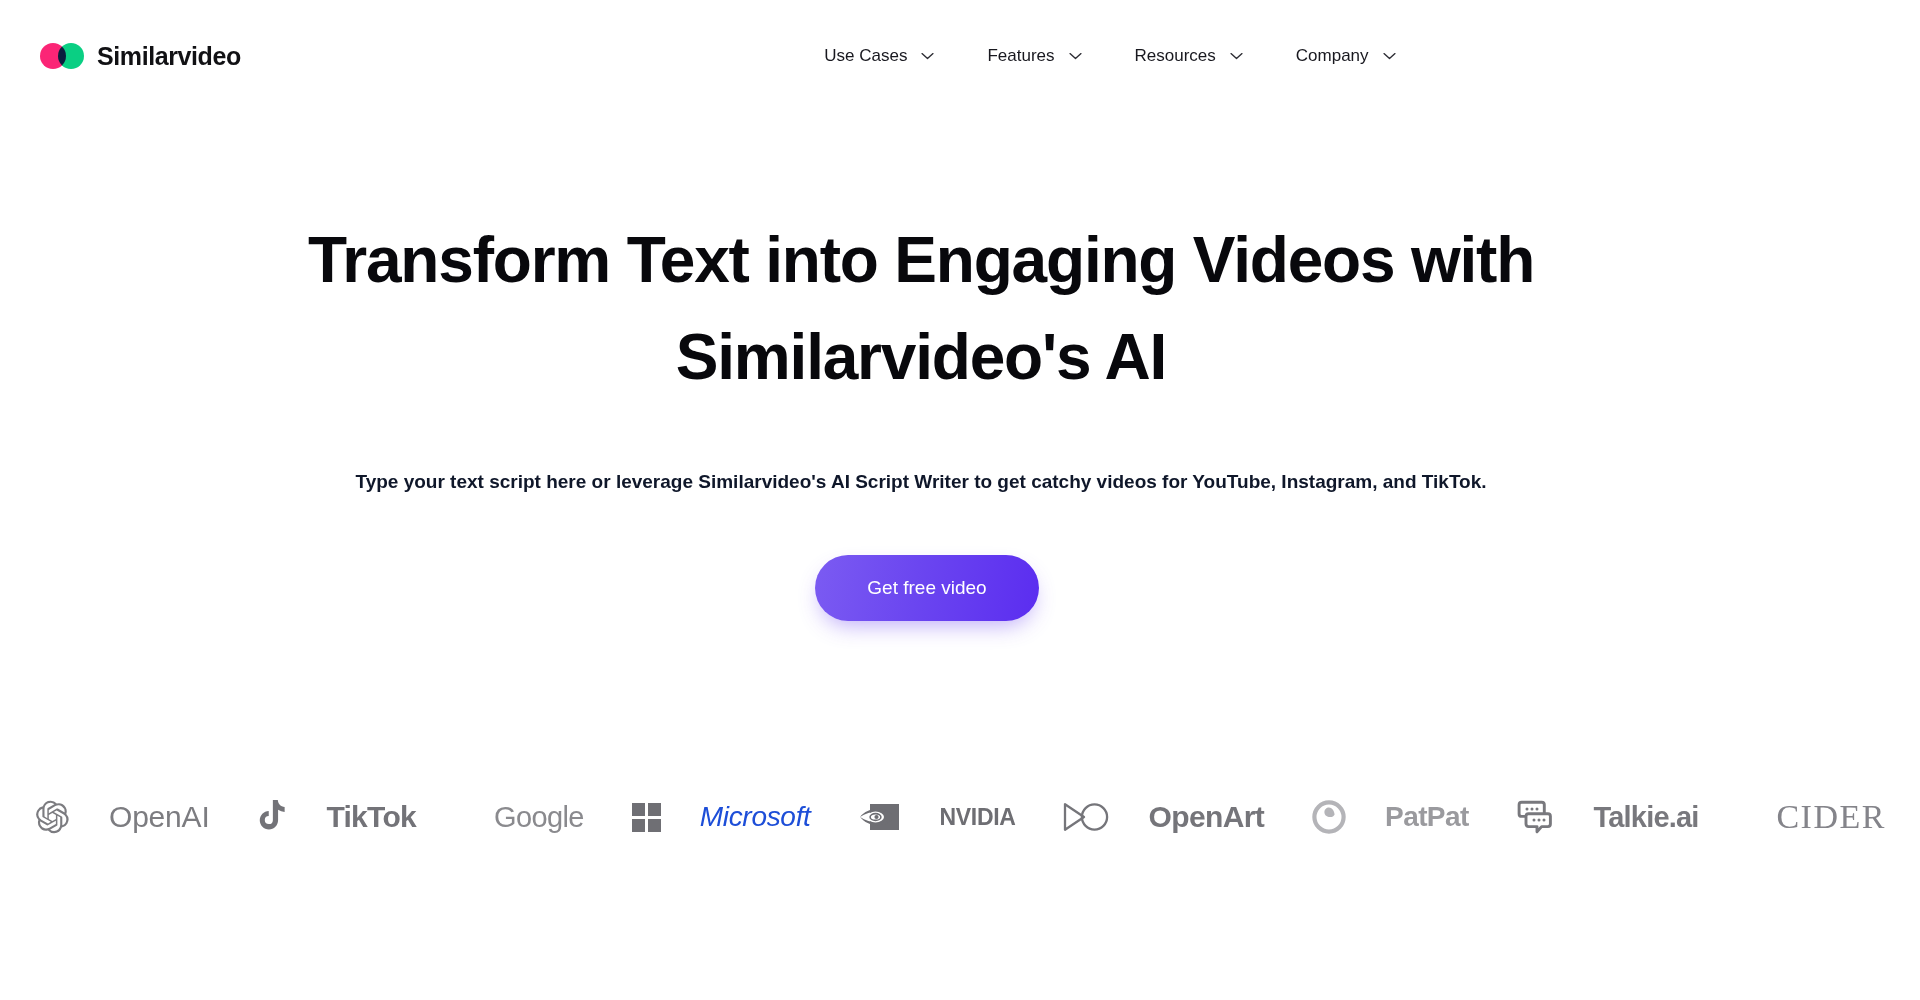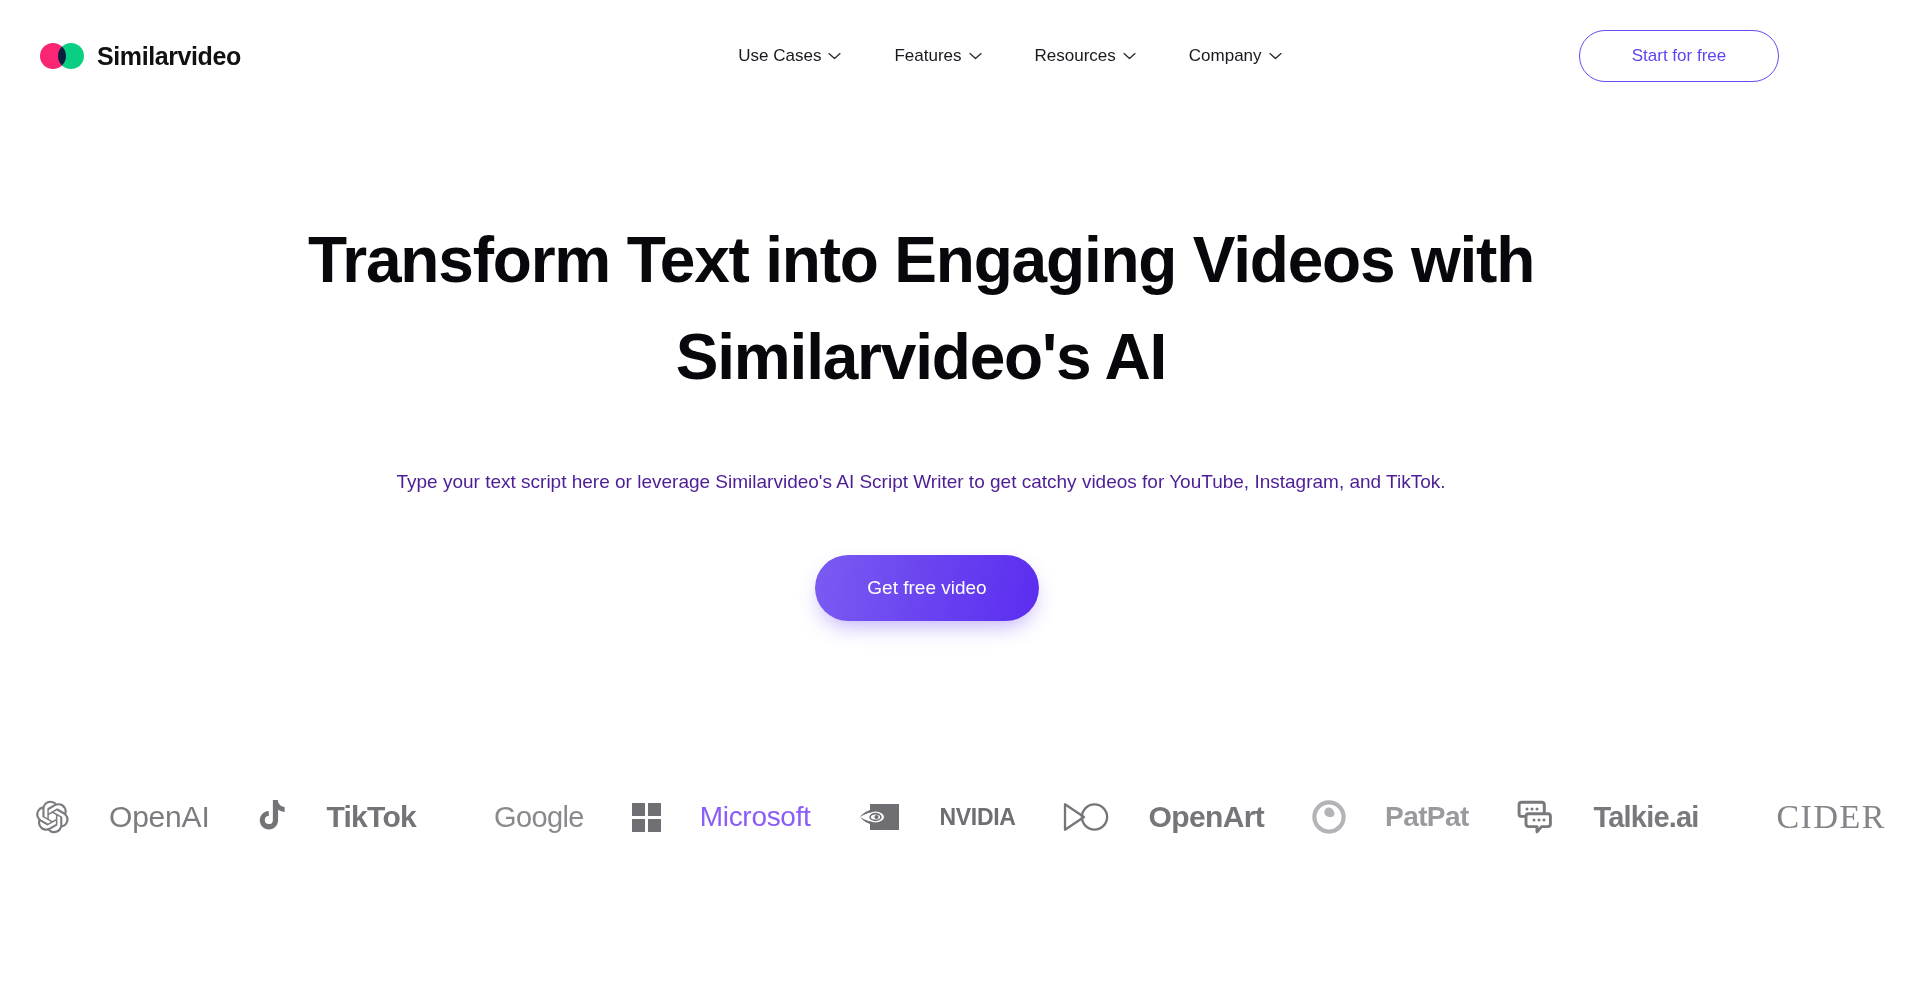--- a/index.html
+++ b/index.html
@@ -67,21 +67,21 @@
     display: flex;
     justify-content: center;
     align-items: center;
     gap: 53px;
     margin-left: 240px;
     margin-right: 40px;
   }
   .nav-item {
     display: flex;
     align-items: center;
-    gap: 7px;
+    gap: 14px;
     font-size: 17px;
     font-weight: 500;
     color: #18181f;
     cursor: pointer;
     white-space: nowrap;
   }
   .chev {
     display: block;
     width: 13px;
     height: 8px;
@@ -121,22 +121,22 @@
     font-weight: 700;
     letter-spacing: -1.2px;
     color: #08080c;
     padding: 0 220px;
   }
 
   .hero-sub {
     margin-top: 60px;
     font-size: 19px;
     line-height: 1.6;
-    font-weight: 400;
-    color: #4c1d95;
+    font-weight: 700;
+    color: #0f172a;
     padding: 0 300px;
   }
 
   .hero-cta-wrap {
     margin-top: 58px;
     display: flex;
     justify-content: center;
     padding-left: 12px;
   }
   .cta-filled {
@@ -180,21 +180,21 @@
     font-weight: 700;
     letter-spacing: -0.7px;
     white-space: nowrap;
     line-height: 1;
     margin-left: 30px;
   }
   
   .logo-openai .logo-word { font-weight: 400; font-size: 30px; letter-spacing: -0.2px; color: #7c7c80; }
   .logo-tiktok .logo-word { font-weight: 700; font-size: 30px; color: #737378; }
   .logo-google .logo-word { font-weight: 400; font-size: 29px; letter-spacing: -0.6px; color: #8a8a8e; }
-  .logo-microsoft .logo-word { font-weight: 400; font-size: 28px; letter-spacing: -0.3px; color: #8b5cf6; }
+  .logo-microsoft .logo-word { font-weight: 400; font-size: 28px; letter-spacing: -0.3px; color: #1d4ed8; font-style: italic; }
   .logo-nvidia .logo-word { font-weight: 700; font-size: 23px; letter-spacing: -0.3px; color: #6e6e73; }
   .logo-openart .logo-word { font-weight: 700; font-size: 30px; letter-spacing: -0.6px; color: #75757a; }
   .logo-patpat .logo-word { font-weight: 700; font-size: 28px; letter-spacing: -0.6px; color: #9a9a9e; }
   .logo-talkie .logo-word { font-weight: 700; font-size: 29px; letter-spacing: -0.8px; color: #78787d; }
   .logo-cider .logo-word {
     font-family: "Liberation Serif", serif;
     font-weight: 400;
     font-size: 34px;
     letter-spacing: 1.5px;
     color: #84848a;
@@ -248,21 +248,20 @@
         <span>Company</span>
         <span class="chev">
           <svg viewBox="0 0 13 8" width="13" height="8" fill="none" aria-hidden="true">
             <path d="M1 1.6L6.5 6.6L12 1.6" stroke="#2c2c33" stroke-width="1.35" stroke-linecap="round" stroke-linejoin="round"></path>
           </svg>
         </span>
       </div>
 
     </nav>
 
-    <button class="cta-outline">Start for free</button>
 
   </header>
 
   <section class="hero">
 
     <h1 class="hero-title">Transform Text into Engaging Videos with Similarvideo's AI</h1>
 
     <p class="hero-sub">Type your text script here or leverage Similarvideo's AI Script Writer to get catchy videos for YouTube, Instagram, and TikTok.</p>
 
     <div class="hero-cta-wrap">

